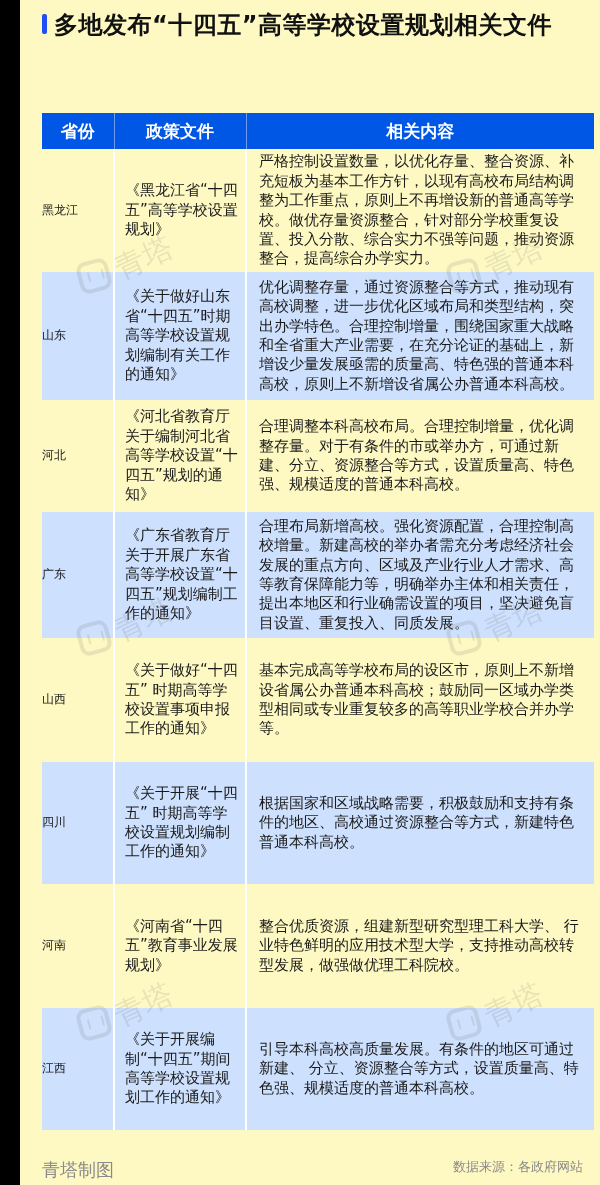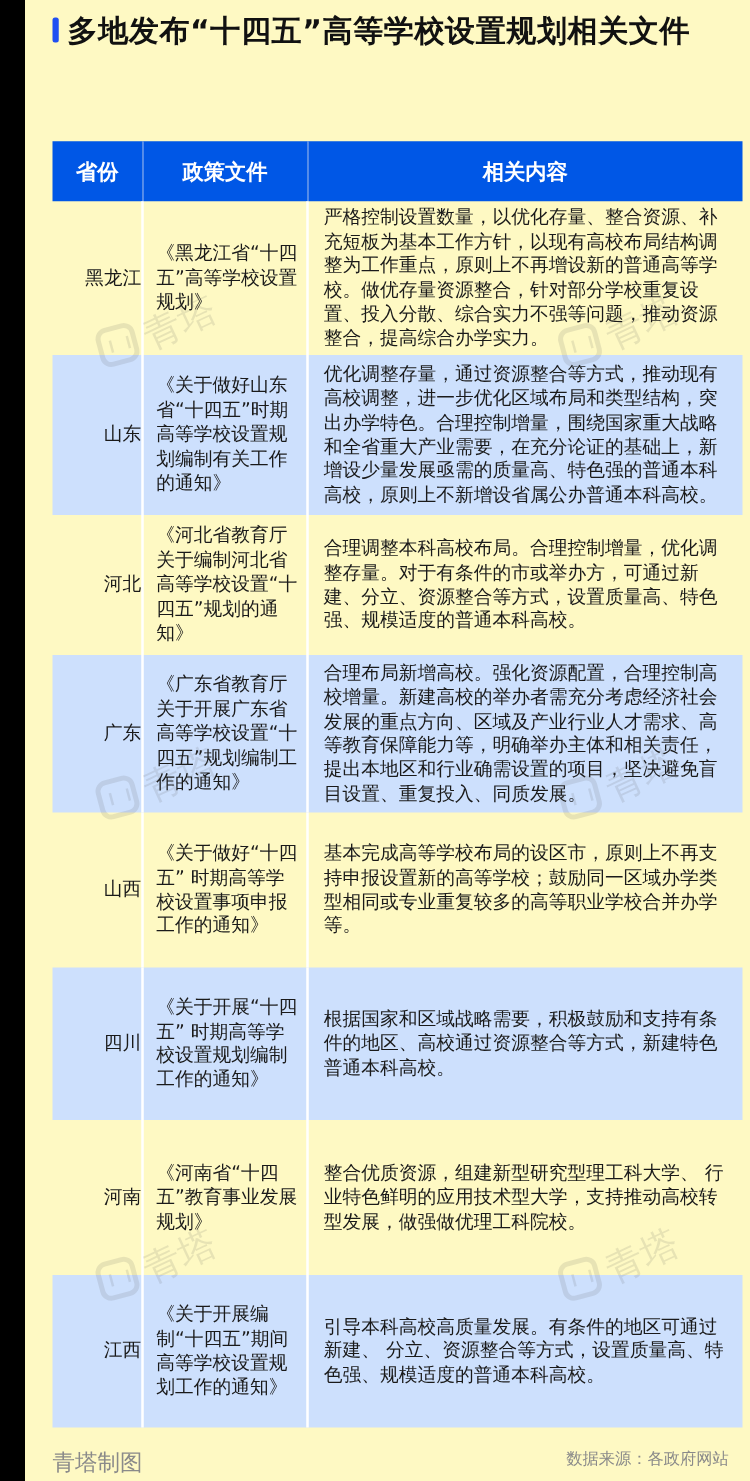--- a/index.html
+++ b/index.html
@@ -21,28 +21,28 @@
     position: absolute; left: 40px; top: 64px; font-size: 17px; color: #222;
     line-height: 24px; white-space: nowrap;
   }
   table {
     position: absolute; left: 22px; top: 113px; width: 552px;
     border-collapse: collapse; table-layout: fixed;
   }
   col.c1 { width: 72px; } col.c2 { width: 132px; } col.c3 { width: 348px; }
   th {
     background: #0057e6; color: #fff; font-size: 17px; font-weight: bold;
-    height: 48px; text-align: center; border-left: 1px solid #6e9cf0;
+    height: 36px; text-align: center; border-left: 1px solid #6e9cf0;
   }
   th:first-child { border-left: none; }
   td {
     font-size: 15px; line-height: 19.4px; color: #1a1a1a; vertical-align: middle;
     border-left: 2px solid #ffffff;
   }
-  td:first-child { border-left: none; text-align: right; font-size: 15px; }
+  td:first-child { border-left: none; text-align: left; font-size: 12px; }
   td.doc { padding: 0 4px 0 10px; }
   td.content { padding: 0 6px 0 12px; }
   tr.shade td { background: #cde0fd; }
   tr.shade td { border-left: 2px solid #ffffff; }
   tr.shade td:first-child { border-left: none; }
   .footer-left {
     position: absolute; left: 22px; top: 1158px; font-size: 18px; color: #8a8a8a;
   }
   .footer-right {
     position: absolute; right: 30px; top: 1158px; font-size: 13px; color: #8a8a8a;
@@ -100,21 +100,21 @@
         <td class="content">合理调整本科高校布局。合理控制增量，优化调整存量。对于有条件的市或举办方，可通过新建、分立、资源整合等方式，设置质量高、特色强、规模适度的普通本科高校。</td>
       </tr>
       <tr class="shade" style="height:126px">
         <td>广东</td>
         <td class="doc">《广东省教育厅关于开展广东省高等学校设置“十四五”规划编制工作的通知》</td>
         <td class="content">合理布局新增高校。强化资源配置，合理控制高校增量。新建高校的举办者需充分考虑经济社会发展的重点方向、区域及产业行业人才需求、高等教育保障能力等，明确举办主体和相关责任，提出本地区和行业确需设置的项目，坚决避免盲目设置、重复投入、同质发展。</td>
       </tr>
       <tr style="height:124px">
         <td>山西</td>
         <td class="doc">《关于做好“十四五” 时期高等学校设置事项申报工作的通知》</td>
-        <td class="content">基本完成高等学校布局的设区市，原则上不再支持申报设置新的高等学校；鼓励同一区域办学类型相同或专业重复较多的高等职业学校合并办学等。</td>
+        <td class="content">基本完成高等学校布局的设区市，原则上不新增设省属公办普通本科高校；鼓励同一区域办学类型相同或专业重复较多的高等职业学校合并办学等。</td>
       </tr>
       <tr class="shade" style="height:122px">
         <td>四川</td>
         <td class="doc">《关于开展“十四五” 时期高等学校设置规划编制工作的通知》</td>
         <td class="content">根据国家和区域战略需要，积极鼓励和支持有条件的地区、高校通过资源整合等方式，新建特色普通本科高校。</td>
       </tr>
       <tr style="height:124px">
         <td>河南</td>
         <td class="doc">《河南省“十四五”教育事业发展规划》</td>
         <td class="content">整合优质资源，组建新型研究型理工科大学、 行业特色鲜明的应用技术型大学，支持推动高校转型发展，做强做优理工科院校。</td>

